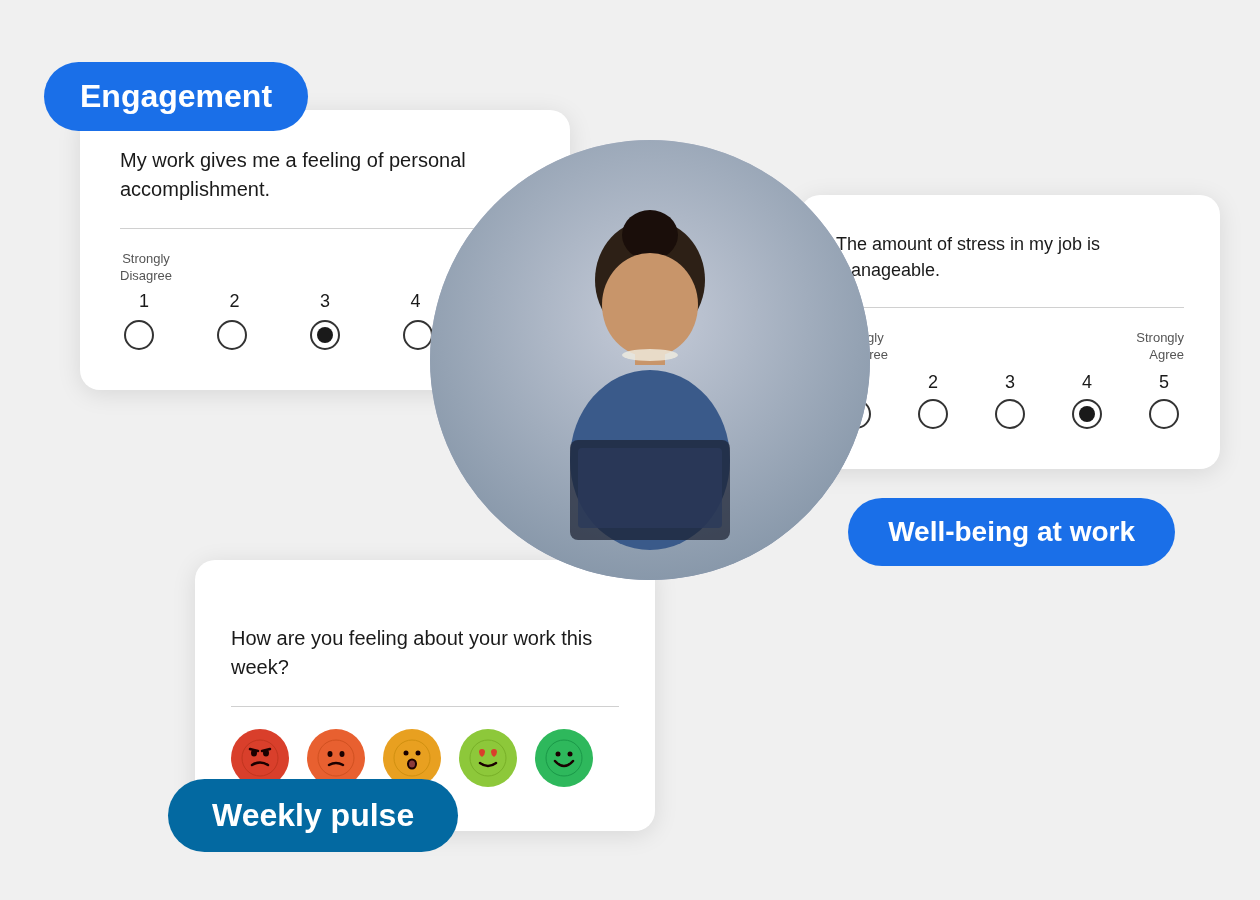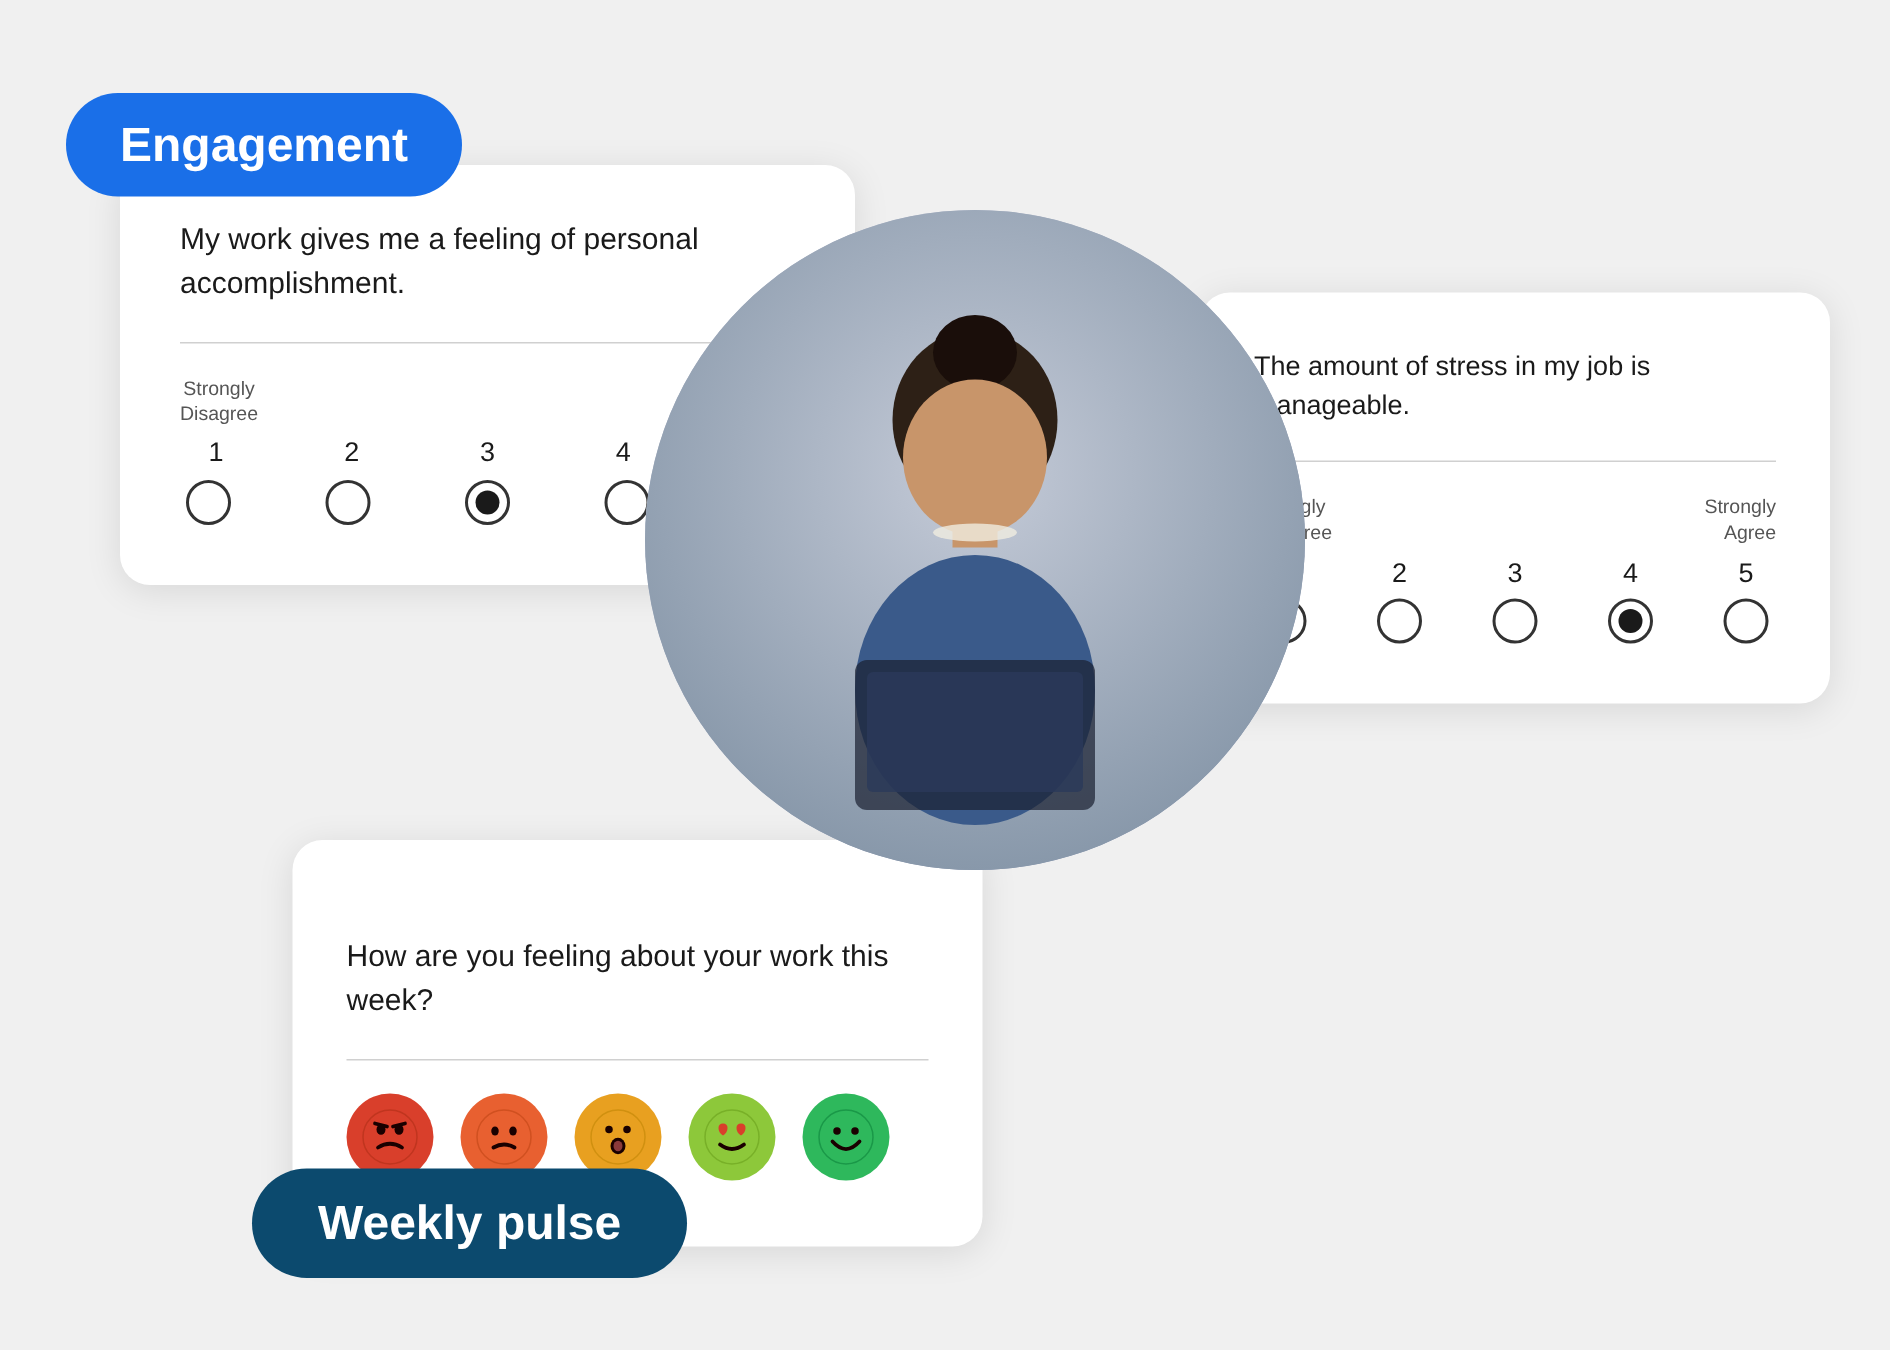--- a/index.html
+++ b/index.html
@@ -214,21 +214,21 @@
       align-items: center;
       justify-content: center;
       font-size: 34px;
     }
 
     
     .badge-pulse {
       position: absolute;
       top: 779px;
       left: 168px;
-      background: #0c4a6e;
+      background: #0369a1;
       color: white;
       border-radius: 40px;
       padding: 18px 44px;
       font-size: 32px;
       font-weight: 700;
       z-index: 10;
     }
 
     
     .scale-row-wb {
@@ -374,20 +374,21 @@
         <span class="num">4</span>
         <div class="radio-circle selected"></div>
       </div>
       <div class="scale-col">
         <span class="num">5</span>
         <div class="radio-circle"></div>
       </div>
     </div>
   </div>
 
+  <div class="badge-wellbeing">Well-being at work</div>
 
   <div class="card-pulse">
     <div class="question">How are you feeling about your work this week?</div>
     <hr class="divider">
 
     <div class="emoji-row">
 
       <div class="emoji-face" style="background: #d93f2b;">
         <svg width="38" height="38" viewBox="0 0 38 38">
           <circle cx="19" cy="19" r="18" fill="#d93f2b" stroke="#c0351f" stroke-width="1"></circle>

